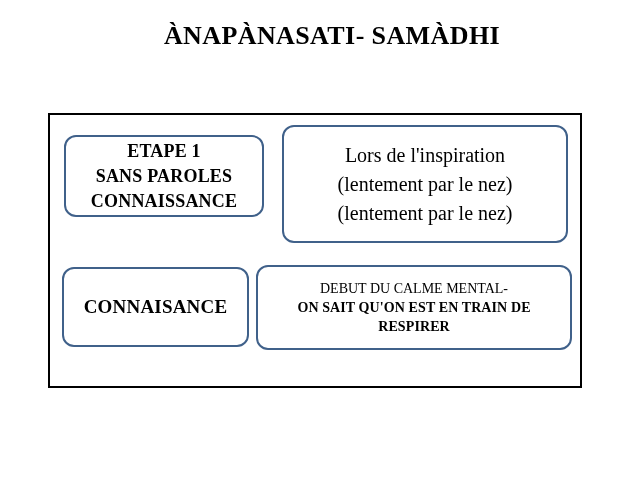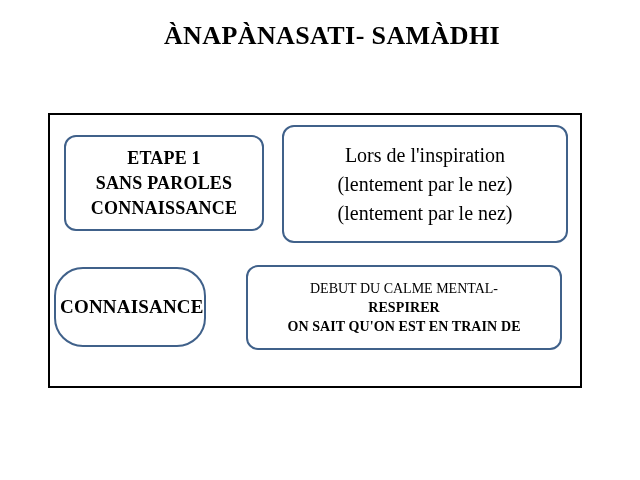--- a/index.html
+++ b/index.html
@@ -63,21 +63,21 @@
   .rbox .line {
     white-space: pre;
     display: block;
   }
 
   
   .box-etape {
     left: 14px;
     top: 20px;
     width: 200px;
-    height: 96px;
+    height: 82px;
   }
   .box-etape .line {
     font-size: 18px;
     font-weight: bold;
     line-height: 25px;
     letter-spacing: 0.2px;
   }
 
   
   .box-breath {
@@ -87,36 +87,35 @@
     height: 118px;
   }
   .box-breath .line {
     font-size: 20px;
     font-weight: normal;
     line-height: 29px;
   }
 
   
   .box-connaisance {
-    left: 4px;
+    left: 12px;
     top: 152px;
-    width: 152px;
+    width: 187px;
     height: 80px;
-    border-radius: 29px;
   }
   .box-connaisance .line {
     font-size: 19px;
     font-weight: bold;
     line-height: 24px;
     letter-spacing: 0.2px;
   }
 
   
   .box-calme {
-    left: 196px;
+    left: 206px;
     top: 150px;
     width: 316px;
     height: 85px;
   }
   .box-calme .line {
     font-size: 14px;
     font-weight: normal;
     line-height: 19px;
   }
   .box-calme .line.bold {
@@ -149,18 +148,18 @@
 
   <div class="rbox box-connaisance">
     <div class="lines">
       <span class="line">CONNAISANCE</span>
     </div>
   </div>
 
   <div class="rbox box-calme">
     <div class="lines">
       <span class="line">DEBUT DU CALME MENTAL-</span>
+      <span class="line bold">ON SAIT QU'ON EST EN TRAIN DE</span>
       <span class="line bold">RESPIRER</span>
-      <span class="line bold">ON SAIT QU'ON EST EN TRAIN DE</span>
     </div>
   </div>
 
 </div>
 
 </body></html>

